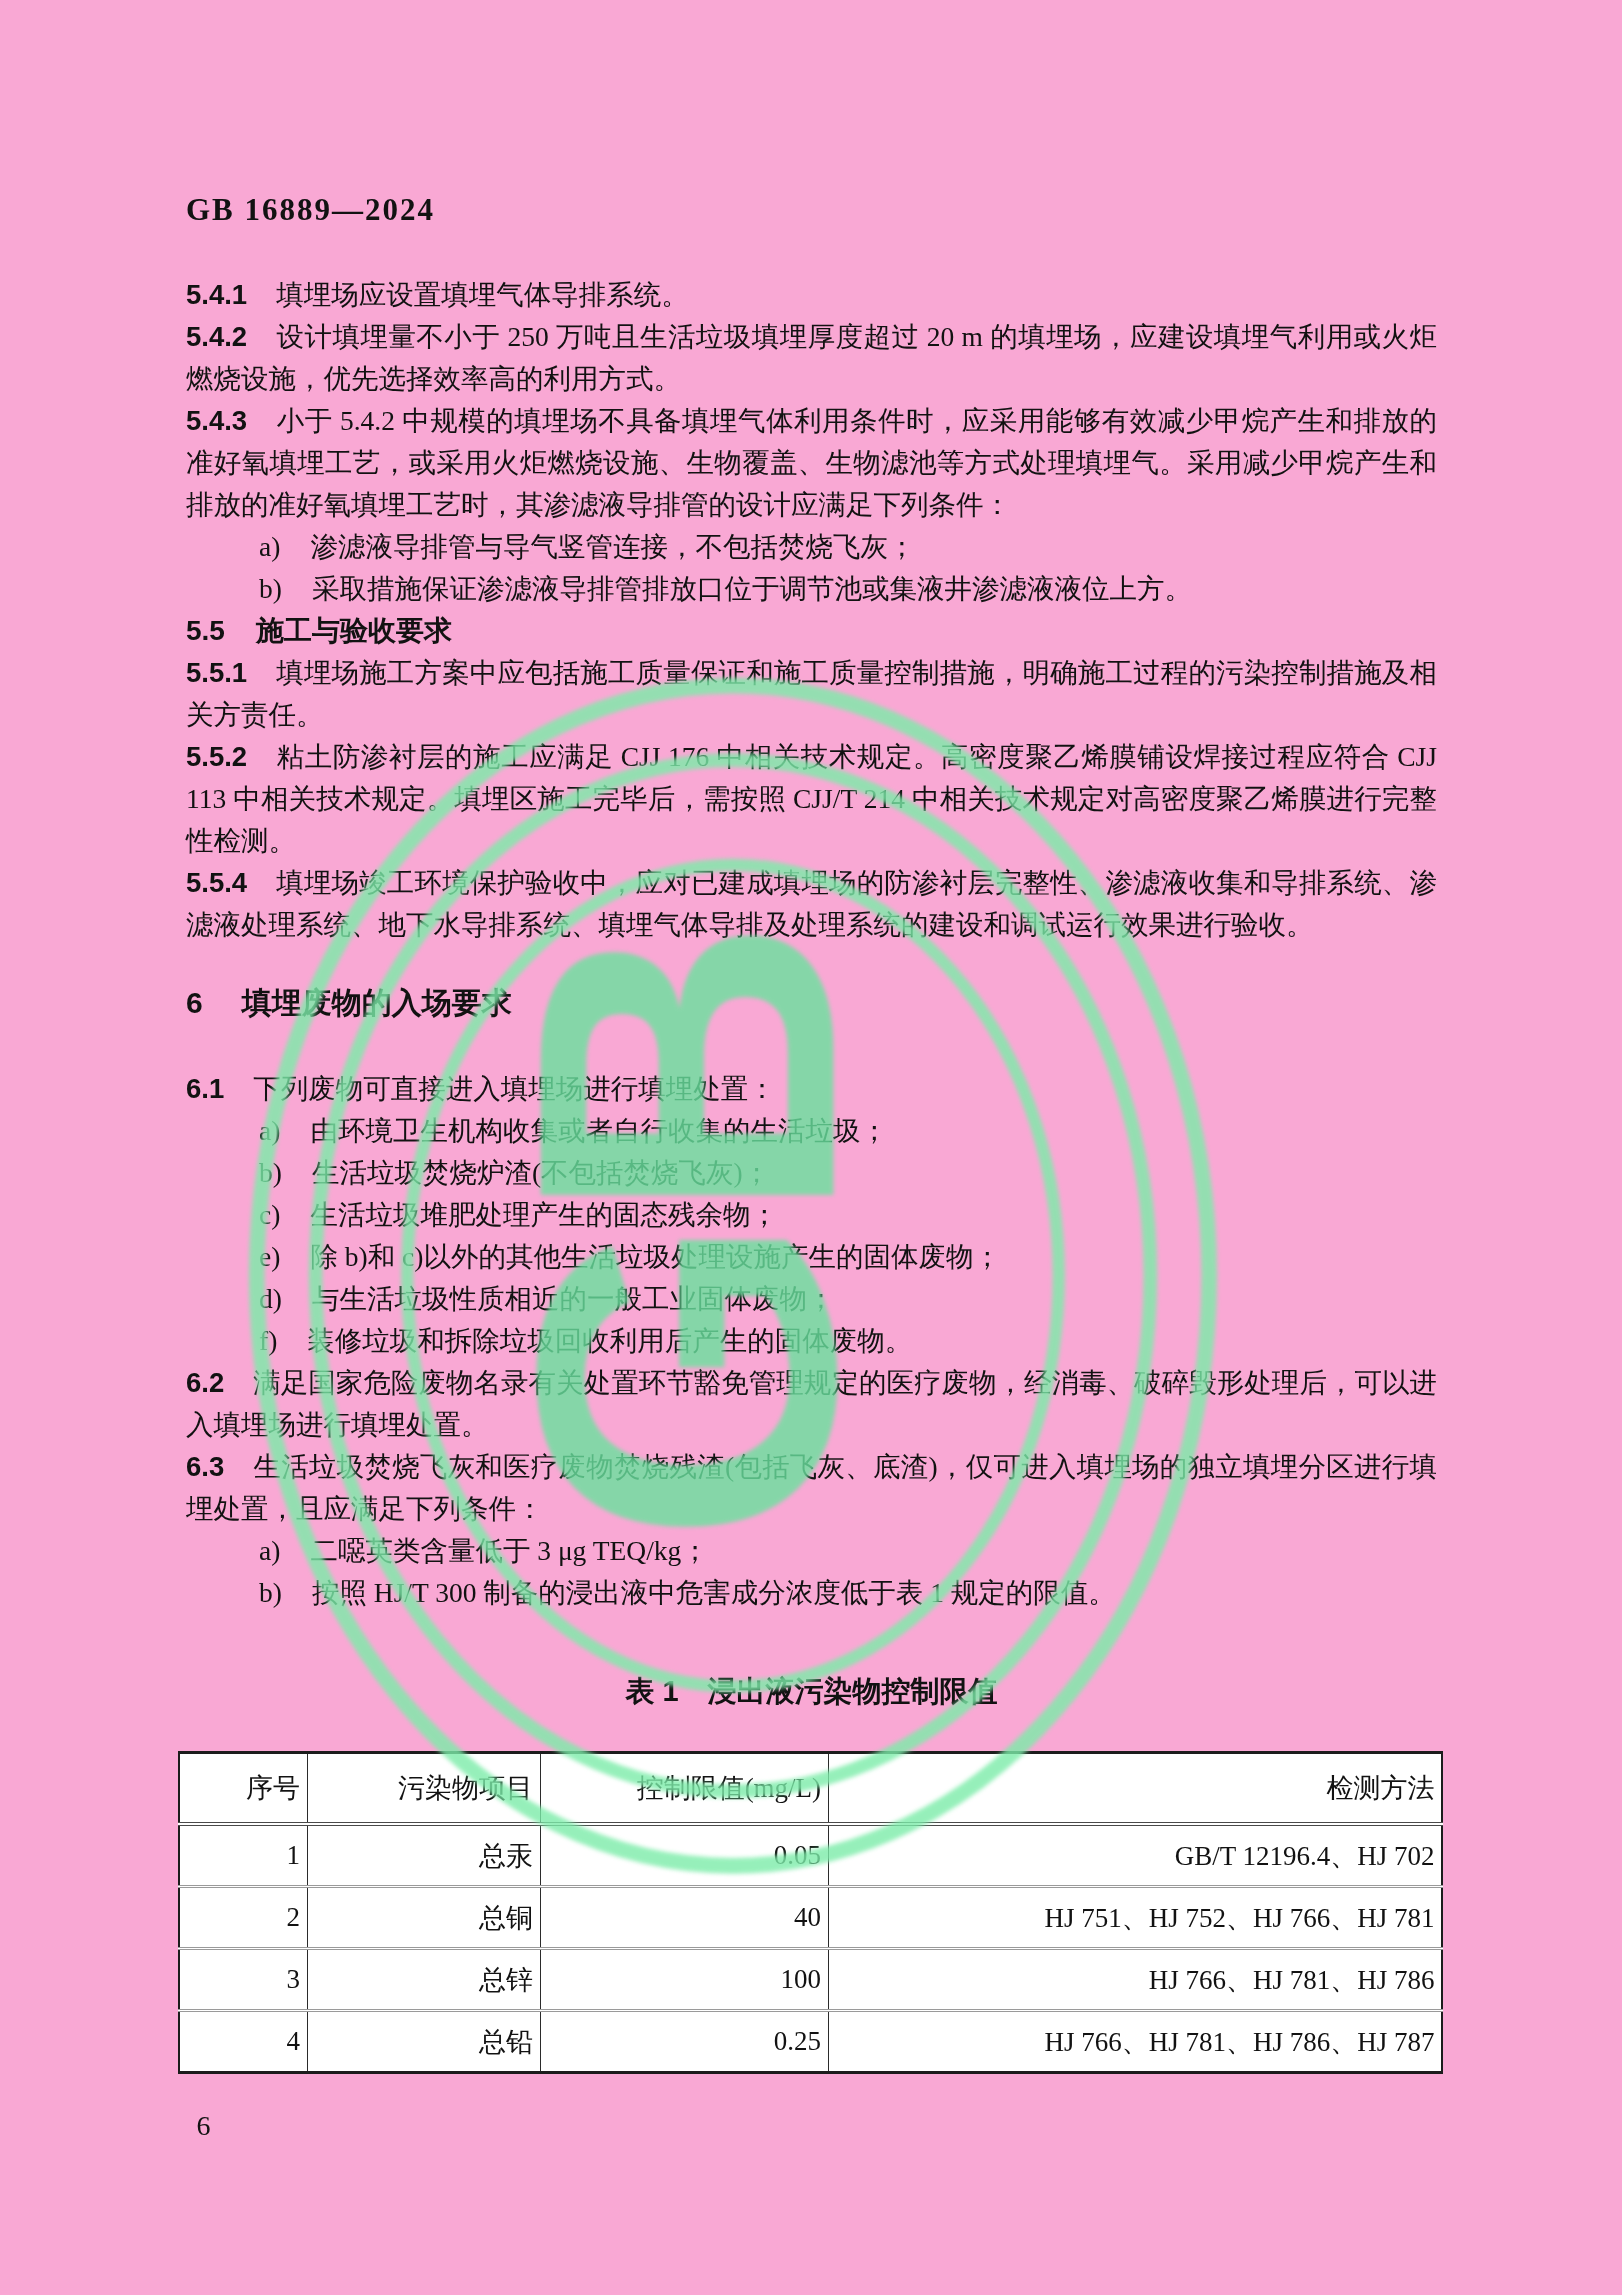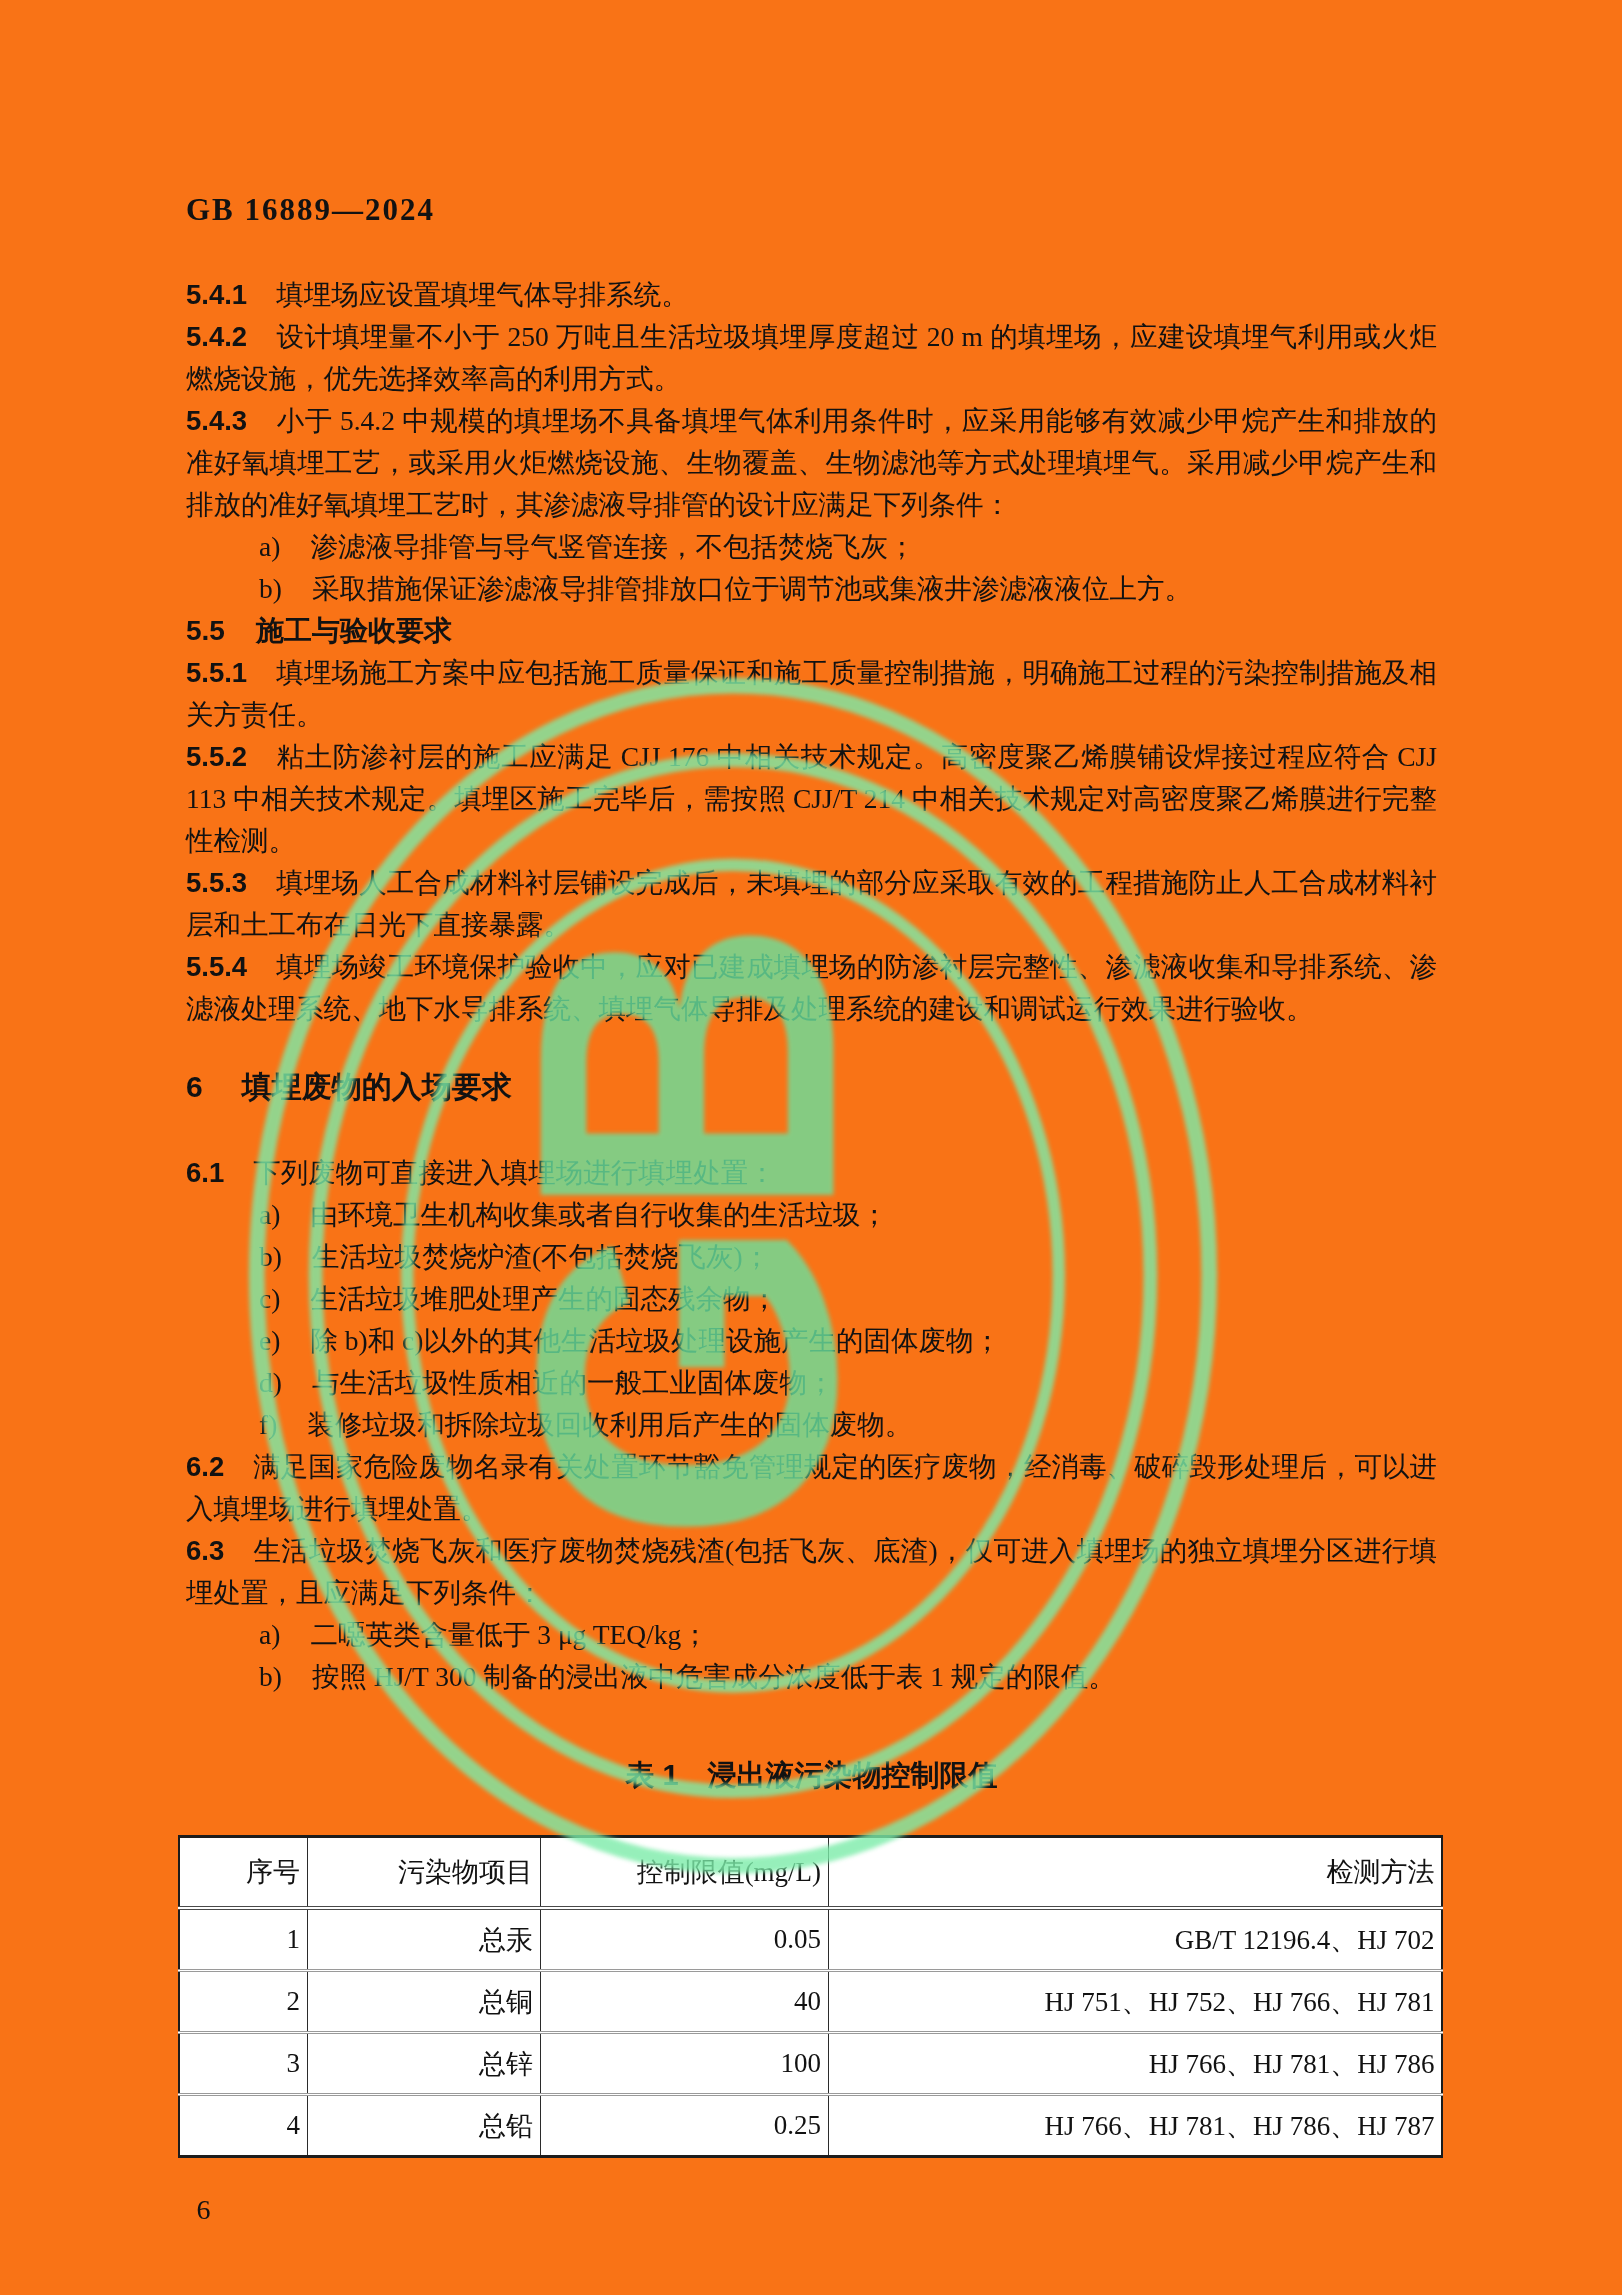--- a/index.html
+++ b/index.html
@@ -1,18 +1,18 @@
 <!DOCTYPE html>
 <html style="font-size:10.5px"><head>
 <meta charset="utf-8">
 <style>
   html,body{margin:0;padding:0;background:#e8e8e8;}
   .page{
     position:relative;width:1623px;height:2295px;margin:0 auto;
-    background:#f97316;overflow:hidden;color:#121212;
+    background:#f9a8d4;overflow:hidden;color:#121212;
     font-family:"Liberation Serif","DejaVu Serif",serif;
   }
   .content{position:absolute;left:186px;top:0;width:1251px;}
   .doc-code{
     margin-top:191px;font-size:31px;font-weight:bold;letter-spacing:2px;
     font-family:"Liberation Serif","DejaVu Serif",serif;line-height:37px;
   }
   .body-text{margin-top:46px;}
   p.clause{font-size:27.5px;line-height:42px;margin:0;text-align:justify;}
   p.clause .num{
@@ -77,21 +77,20 @@
 
       <p class="li"><span class="li-label">a)</span><span>渗滤液导排管与导气竖管连接，不包括焚烧飞灰；</span></p>
       <p class="li"><span class="li-label">b)</span><span>采取措施保证渗滤液导排管排放口位于调节池或集液井渗滤液液位上方。</span></p>
 
       <p class="subheading"><span class="num">5.5</span><span>施工与验收要求</span></p>
 
       <p class="clause"><span class="num">5.5.1</span><span class="txt">填埋场施工方案中应包括施工质量保证和施工质量控制措施，明确施工过程的污染控制措施及相关方责任。</span></p>
 
       <p class="clause"><span class="num">5.5.2</span><span class="txt">粘土防渗衬层的施工应满足 CJJ 176 中相关技术规定。高密度聚乙烯膜铺设焊接过程应符合 CJJ 113 中相关技术规定。填埋区施工完毕后，需按照 CJJ/T 214 中相关技术规定对高密度聚乙烯膜进行完整性检测。</span></p>
 
-      <p class="clause"><span class="num">5.5.3</span><span class="txt">填埋场人工合成材料衬层铺设完成后，未填埋的部分应采取有效的工程措施防止人工合成材料衬层和土工布在日光下直接暴露。</span></p>
 
       <p class="clause"><span class="num">5.5.4</span><span class="txt">填埋场竣工环境保护验收中，应对已建成填埋场的防渗衬层完整性、渗滤液收集和导排系统、渗滤液处理系统、地下水导排系统、填埋气体导排及处理系统的建设和调试运行效果进行验收。</span></p>
 
       <h2 class="chapter"><span class="num">6</span><span>填埋废物的入场要求</span></h2>
 
       <p class="clause"><span class="num">6.1</span><span class="txt">下列废物可直接进入填埋场进行填埋处置：</span></p>
 
       <p class="li"><span class="li-label">a)</span><span>由环境卫生机构收集或者自行收集的生活垃圾；</span></p>
       <p class="li"><span class="li-label">b)</span><span>生活垃圾焚烧炉渣(不包括焚烧飞灰)；</span></p>
       <p class="li"><span class="li-label">c)</span><span>生活垃圾堆肥处理产生的固态残余物；</span></p>

